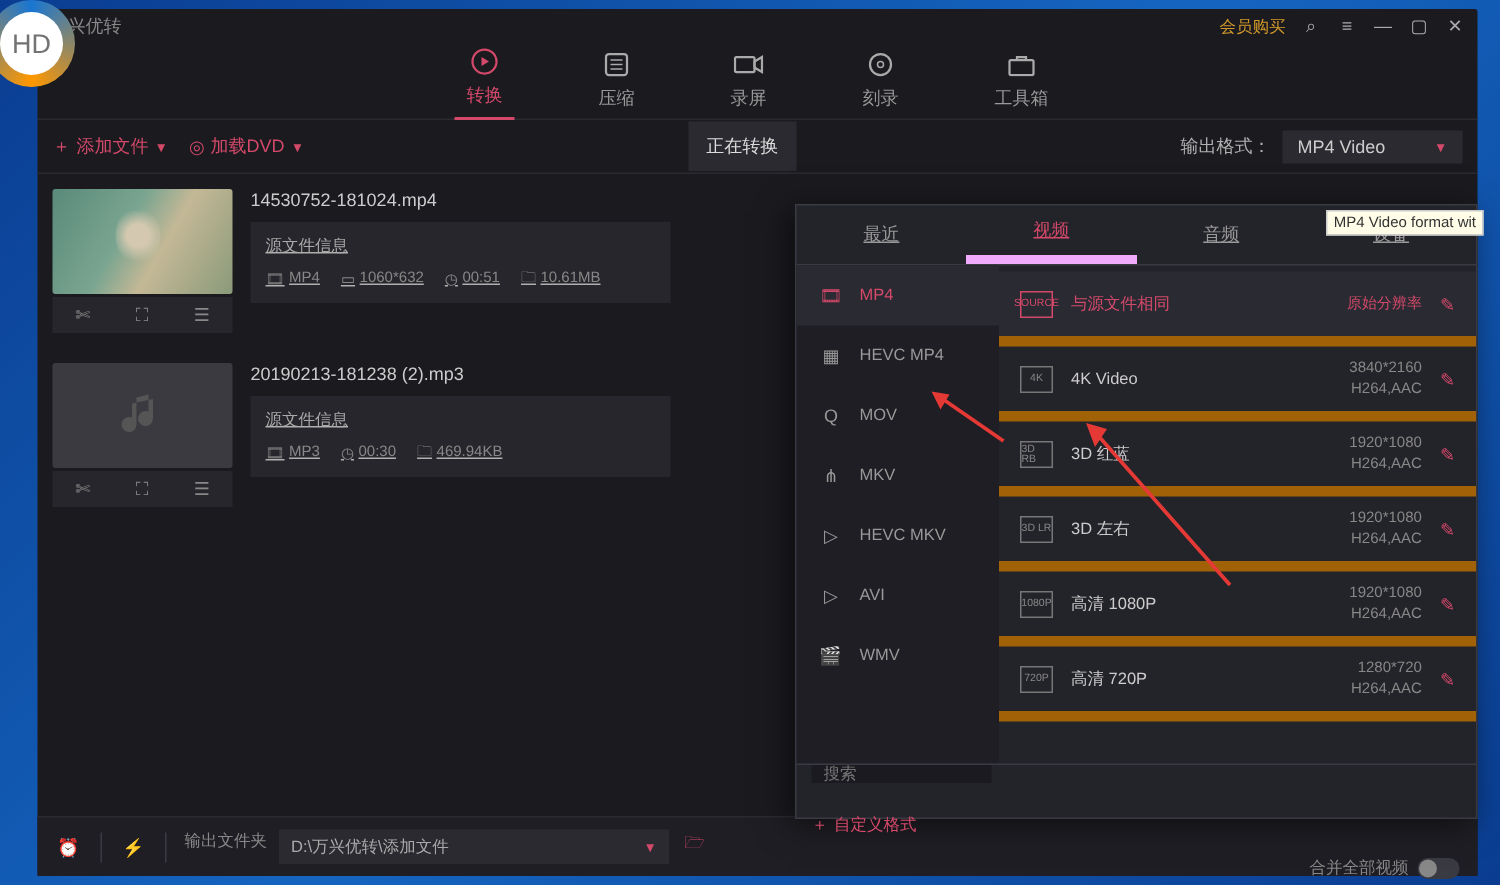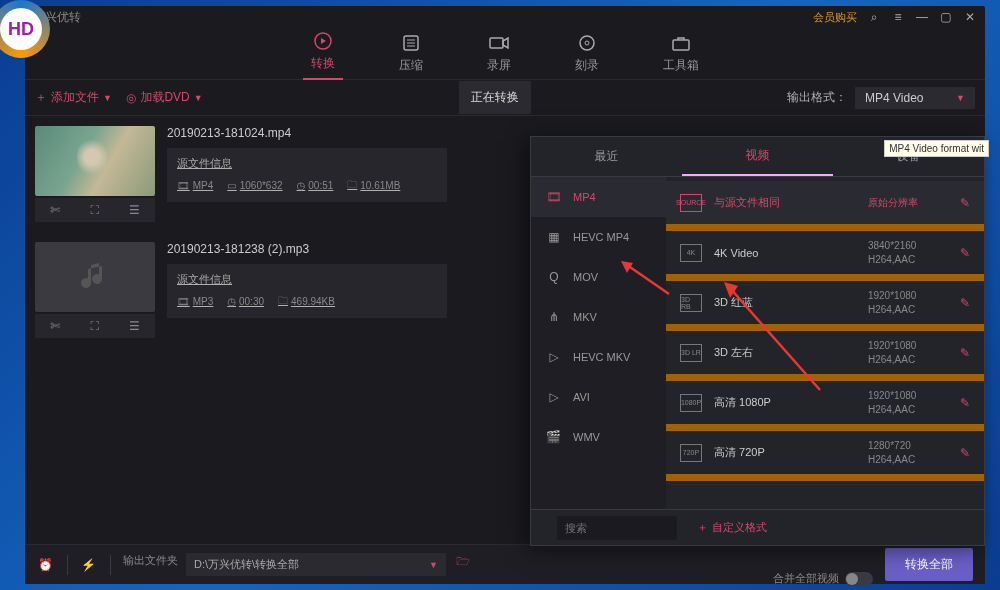--- a/index.html
+++ b/index.html
@@ -37,59 +37,59 @@
 .file-info { flex: 1; }
 .file-name { color: #ccc; font-size: 12px; margin-bottom: 8px; }
 .info-box { background: #26262c; padding: 8px 10px; width: 280px; text-decoration: underline; }
 .info-title { color: #aaa; font-size: 11px; margin-bottom: 6px; }
 .info-meta { display: flex; gap: 14px; font-size: 10px; color: #888; }
 .info-meta span { display: flex; align-items: center; gap: 3px; }
 .arrow-col { width: 30px; display: flex; align-items: center; justify-content: center; color: #555; font-size: 18px; }
 
 .format-panel { position: absolute; top: 130px; right: 0; width: 455px; height: 410px; background: #23232a; border: 1px solid #3a3a42; display: flex; flex-direction: column; box-shadow: -4px 4px 20px rgba(0,0,0,0.5); }
 .panel-tabs { height: 40px; display: flex; border-bottom: 1px solid #3a3a42; }
-.panel-tab { flex: 1; display: flex; align-items: center; justify-content: center; color: #999; cursor: pointer; }
-.panel-tab.active { color: #d4496a; border-bottom: 2px solid #f0abfc; }
+.panel-tab { flex: 1; display: flex; align-items: center; justify-content: center; color: #999; cursor: pointer; text-decoration: underline; }
+.panel-tab.active { color: #d4496a; border-bottom: 6px solid #f0abfc; }
 .panel-body { flex: 1; display: flex; overflow: hidden; }
 .format-cats { width: 135px; background: #1e1e24; overflow-y: auto; }
 .cat-item { height: 40px; display: flex; align-items: center; gap: 10px; padding: 0 14px; color: #999; cursor: pointer; font-size: 11px; }
 .cat-item.active { background: #2a2a32; color: #d4496a; }
 .cat-item .cicon { width: 18px; height: 14px; display: flex; align-items: center; justify-content: center; font-size: 12px; }
 .format-opts { flex: 1; overflow-y: auto; padding: 4px 0; }
 .opt-row { height: 50px; display: flex; align-items: center; padding: 0 14px; border-bottom: 7px solid #a16207; gap: 12px; }
 .opt-row.highlight { background: #2a2a32; }
 .opt-icon { width: 22px; height: 18px; border: 1px solid #777; color: #888; font-size: 7px; display: flex; align-items: center; justify-content: center; }
 .opt-row.highlight .opt-icon { border-color: #d4496a; color: #d4496a; }
 .opt-label { flex: 1; color: #ccc; font-size: 11px; }
 .opt-row.highlight .opt-label { color: #d4496a; }
-.opt-spec { width: 80px; color: #888; font-size: 10px; line-height: 1.4; }
+.opt-spec { width: 80px; color: #888; font-size: 10px; line-height: 1.4; text-align: right; }
 .opt-row.highlight .opt-spec { color: #d4496a; }
 .opt-edit { color: #d4496a; cursor: pointer; }
-.panel-footer { height: 36px; display: flex; align-items: center; padding: 0 26px; gap: 20px; border-top: 1px solid #3a3a42; }
+.panel-footer { height: 36px; display: flex; align-items: flex-start; padding: 0 10px; gap: 20px; border-top: 1px solid #3a3a42; flex-direction: column; }
 .search-box { width: 120px; height: 24px; background: #1a1a20; border: none; color: #888; padding: 0 8px; font-size: 11px; }
 .custom-fmt { color: #d4496a; cursor: pointer; display: flex; align-items: center; gap: 4px; font-size: 11px; }
 
 .bottombar { height: 40px; background: #1e1e24; display: flex; align-items: center; padding: 0 12px; gap: 12px; border-top: 1px solid #2a2a30; }
 .bb-icon { width: 18px; height: 18px; color: #888; cursor: pointer; display: flex; align-items: center; justify-content: center; }
 .bb-sep { width: 1px; height: 20px; background: #3a3a42; }
 .output-path { flex: 1; display: flex; align-items: flex-start; gap: 8px; color: #888; font-size: 11px; }
 .path-input { background: #2a2a30; padding: 4px 8px; color: #aaa; width: 260px; display: flex; justify-content: space-between; align-items: center; }
 .merge-toggle { display: flex; align-items: center; gap: 6px; color: #888; font-size: 11px; margin-top: 28px; }
 .toggle-sw { width: 28px; height: 14px; background: #3a3a42; border-radius: 7px; position: relative; cursor: pointer; }
 .toggle-sw::after { content: ''; position: absolute; width: 12px; height: 12px; background: #888; border-radius: 50%; top: 1px; left: 1px; }
 .convert-btn { background: #6b5fc7; color: #fff; padding: 8px 20px; border-radius: 2px; cursor: pointer; font-size: 12px; }
 
 .tooltip { position: absolute; top: 134px; right: -4px; background: #fffde7; color: #333; font-size: 10px; padding: 2px 4px; border: 1px solid #ccc; }
 
 .watermark { position: absolute; top: 4px; left: 0; z-index: 100; pointer-events: none; }
 .wm-title { font-size: 22px; font-weight: bold; color: #333; }
 .wm-title .b { color: #e67817; }
 .wm-url { font-size: 13px; color: #1a9e3e; font-weight: bold; letter-spacing: 0.5px; }
 .wm-logo { position: absolute; top: -4px; left: -8px; width: 58px; height: 58px; border-radius: 50%; background: conic-gradient(#1976d2, #ff9800, #1976d2); display: flex; align-items: center; justify-content: center; }
-.wm-logo-inner { width: 42px; height: 42px; border-radius: 50%; background: #fff; display: flex; align-items: center; justify-content: center; color: #a21caf; font-weight: bold; font-size: 18px; }
+.wm-logo-inner { width: 42px; height: 42px; border-radius: 50%; background: #fff; display: flex; align-items: center; justify-content: center; color: #737373; font-weight: normal; font-size: 18px; }
 
 .red-arrow { position: absolute; z-index: 50; pointer-events: none; }
 .caret { font-size: 9px; color: #d4496a; }
 
 svg { display: block; }
 </style>
 </head>
 <body>
 
 <div class="watermark">
@@ -197,21 +197,21 @@
           <div class="thumb-img" style="background:linear-gradient(120deg,#5a8a7a 0%,#7aa590 40%,#c4b896 60%,#8a9a7a 100%);position:relative;">
             <div style="position:absolute;left:35%;top:15%;width:30px;height:40px;background:radial-gradient(circle,#d4c8b0 30%,transparent 70%);border-radius:50%;"></div>
           </div>
           <div class="thumb-tools">
             <span>✄</span>
             <span>⛶</span>
             <span>☰</span>
           </div>
         </div>
         <div class="file-info">
-          <div class="file-name">20190213-181024.mp4</div>
+          <div class="file-name">14530752-181024.mp4</div>
           <div class="info-box">
             <div class="info-title">源文件信息</div>
             <div class="info-meta">
               <span>🎞 <span>MP4</span></span>
               <span>▭ <span>1060*632</span></span>
               <span>◷ <span>00:51</span></span>
               <span>🗀 <span>10.61MB</span></span>
             </div>
           </div>
         </div>
@@ -249,36 +249,36 @@
   </div>
 
   <div class="bottombar">
     <span class="bb-icon">⏰</span>
     <span class="bb-sep"></span>
     <span class="bb-icon">⚡</span>
     <span class="bb-sep"></span>
     <div class="output-path">
       <span>输出文件夹</span>
       <div class="path-input">
-        <span>D:\万兴优转\转换全部</span>
+        <span>D:\万兴优转\添加文件</span>
         <span class="caret">▼</span>
       </div>
       <span class="bb-icon" style="color:#d4496a;">🗁</span>
     </div>
     <div class="merge-toggle">
       <span>合并全部视频</span>
       <div class="toggle-sw"></div>
     </div>
-    <div class="convert-btn">转换全部</div>
   </div>
 
   <div class="format-panel">
     <div class="panel-tabs">
       <div class="panel-tab">最近</div>
       <div class="panel-tab active">视频</div>
+      <div class="panel-tab">音频</div>
       <div class="panel-tab">设备</div>
     </div>
     <div class="panel-body">
       <div class="format-cats">
         <div class="cat-item active">
             <span class="cicon">🎞</span>
             <span>MP4</span>
           </div>
         <div class="cat-item">
             <span class="cicon">▦</span>

